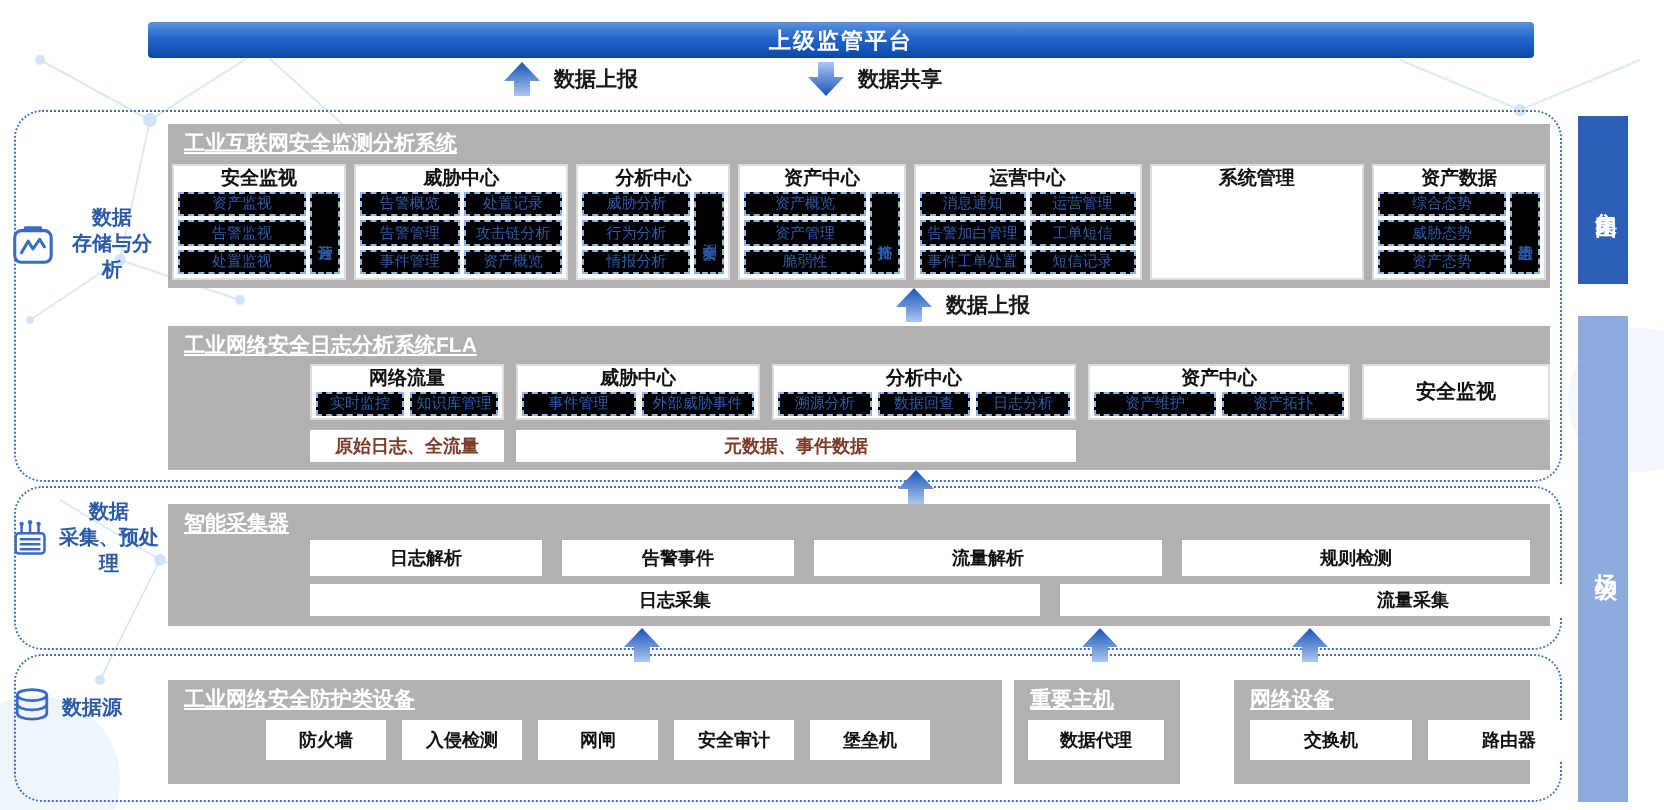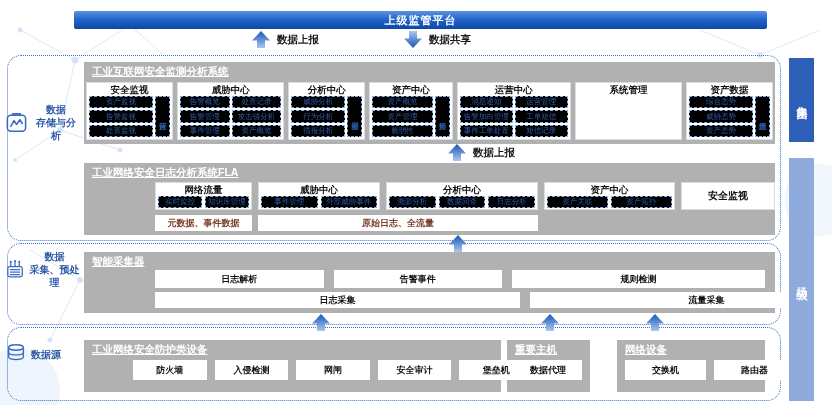--- a/index.html
+++ b/index.html
@@ -274,45 +274,46 @@
     <div class="col-h">分析中心</div>
     <div class="chips">
       <div class="chip">溯源分析</div>
       <div class="chip">数据回查</div>
       <div class="chip">日志分析</div>
     </div>
   </div>
   <div class="col2">
     <div class="col-h">资产中心</div>
     <div class="chips">
-      <div class="chip">资产关联</div>
+      <div class="chip">资产维护</div>
       <div class="chip">资产拓扑</div>
     </div>
   </div>
   <div class="col2 plain">
     <span>安全监视</span>
   </div>
 </div>
 <div class="datarow">
+  <div class="drow">原始日志、全流量</div>
   <div class="drow">元数据、事件数据</div>
-  <div class="drow">原始日志、全流量</div>
 </div>
 
 <div class="arrow-wrap" style="left:449px;top:235px;">
   <svg width="18" height="17" viewBox="0 0 18 17">
       <path d="M9 0 L18 9.5 H13 V17 H5 V9.5 H0 Z" fill="url(#agrad)"></path>
     </svg>
 </div>
 
 <div class="graybox" style="left:84px;top:252px;width:691px;height:61px;">
   <div class="gb-title">智能采集器</div>
 </div>
 <div class="crow1">
   <div class="module" style="flex:1">日志解析</div>
   <div class="module" style="flex:1">告警事件</div>
+  <div class="module" style="flex:1.5">流量解析</div>
   <div class="module" style="flex:1.5">规则检测</div>
 </div>
 <div class="crow2">
   <div class="module" style="flex:305">日志采集</div>
   <div class="module" style="flex:295">流量采集</div>
 </div>
 
 <div class="arrow-wrap" style="left:312px;top:314px;">
   <svg width="18" height="17" viewBox="0 0 18 17">
       <path d="M9 0 L18 9.5 H13 V17 H5 V9.5 H0 Z" fill="url(#agrad)"></path>
@@ -325,21 +326,21 @@
 </div>
 <div class="arrow-wrap" style="left:646px;top:314px;">
   <svg width="18" height="17" viewBox="0 0 18 17">
       <path d="M9 0 L18 9.5 H13 V17 H5 V9.5 H0 Z" fill="url(#agrad)"></path>
     </svg>
 </div>
 
 <div class="graybox" style="left:84px;top:340px;width:417px;height:52px;">
   <div class="gb-title">工业网络安全防护类设备</div>
 </div>
-<div class="ds-chips" style="left:133px;width:400px;">
+<div class="ds-chips" style="left:133px;width:332px;">
   <div class="module" style="flex:1">防火墙</div>
   <div class="module" style="flex:1">入侵检测</div>
   <div class="module" style="flex:1">网闸</div>
   <div class="module" style="flex:1">安全审计</div>
   <div class="module" style="flex:1">堡垒机</div>
 </div>
 
 <div class="graybox" style="left:507px;top:340px;width:83px;height:52px;">
   <div class="gb-title">重要主机</div>
 </div>

